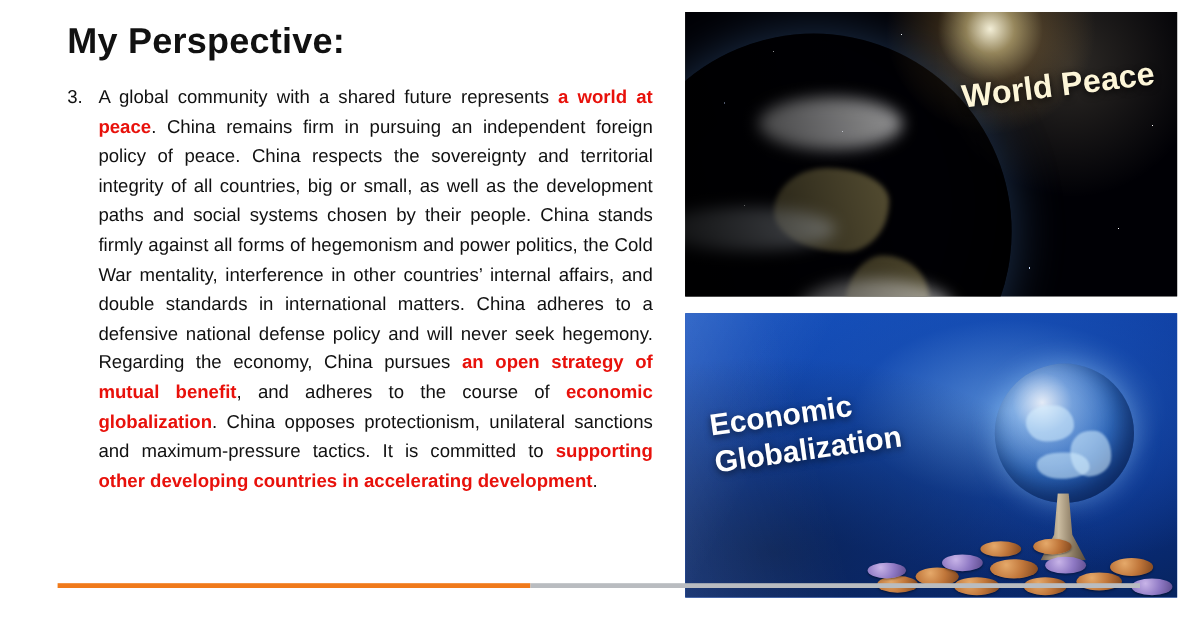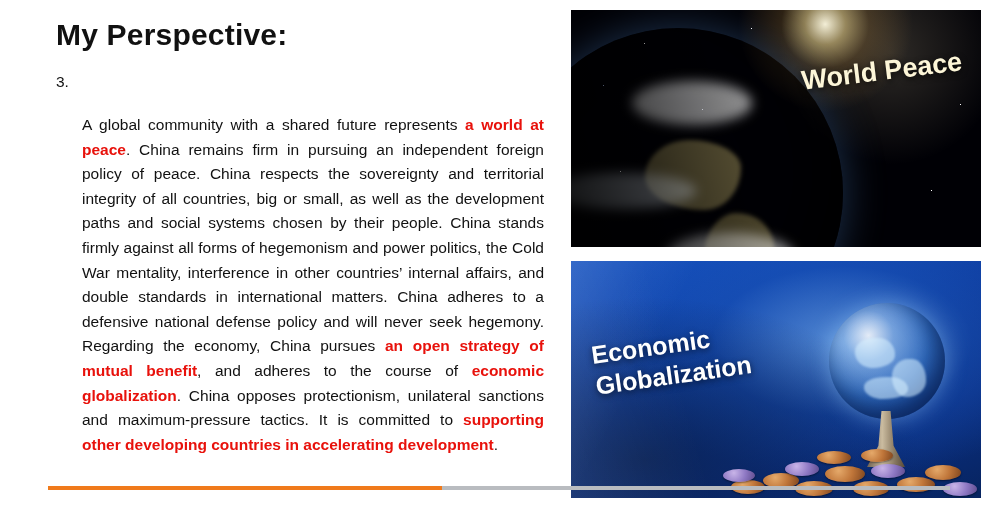--- a/index.html
+++ b/index.html
@@ -48,21 +48,20 @@
     text-align: left;
   }
   .para {
     flex: 1 1 auto;
     font-size: 15.5px;
     line-height: 24.6px;
     color: #111111;
     text-align: justify;
     text-justify: inter-word;
     hyphens: none;
-    margin-top: 43px;
   }
   .hl {
     color: #e8110b;
     font-weight: bold;
   }
 
   
   .img-top {
     position: absolute;
     left: 571px;

